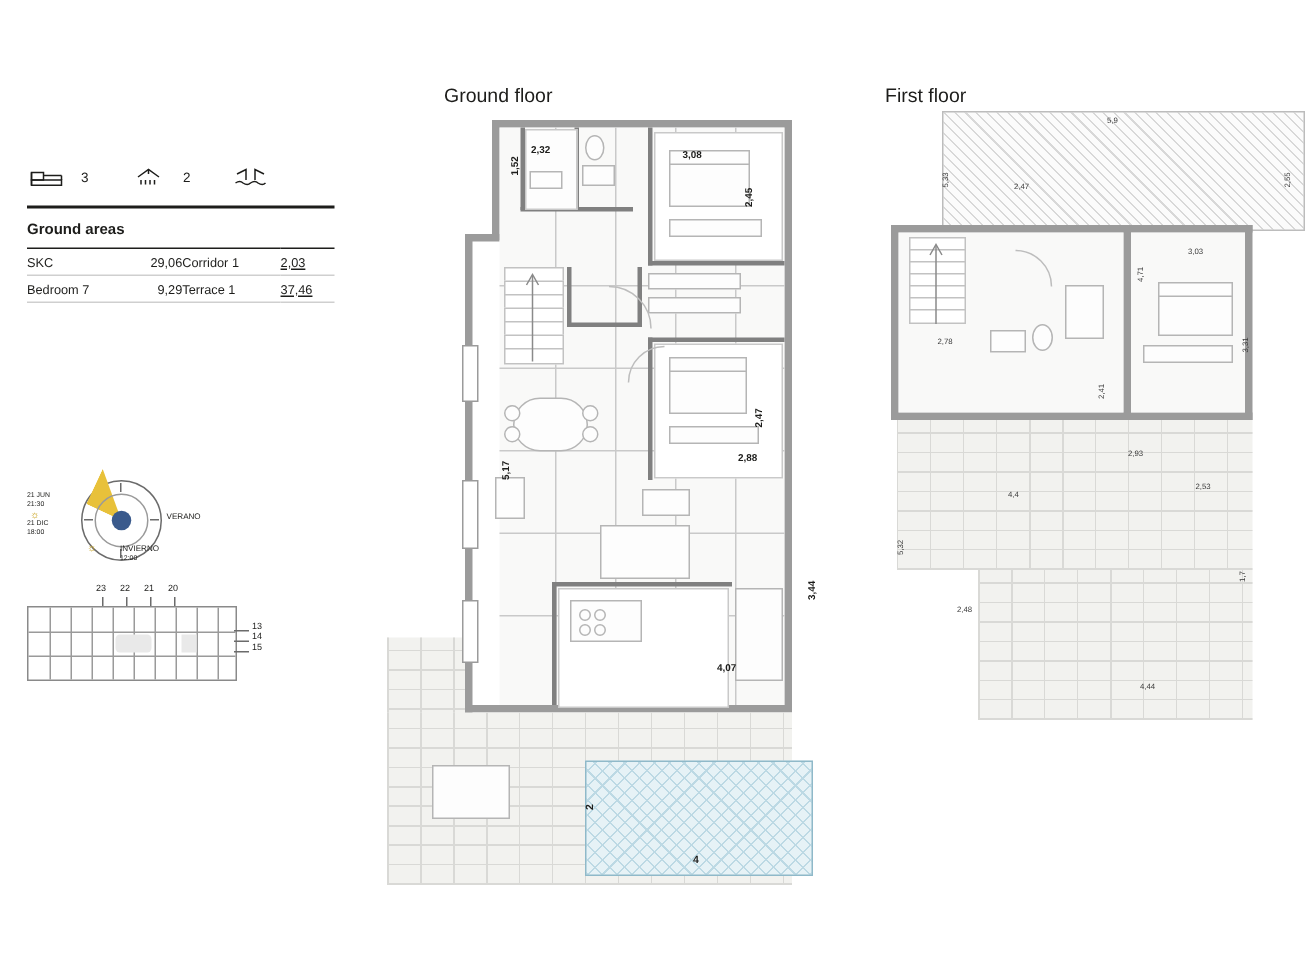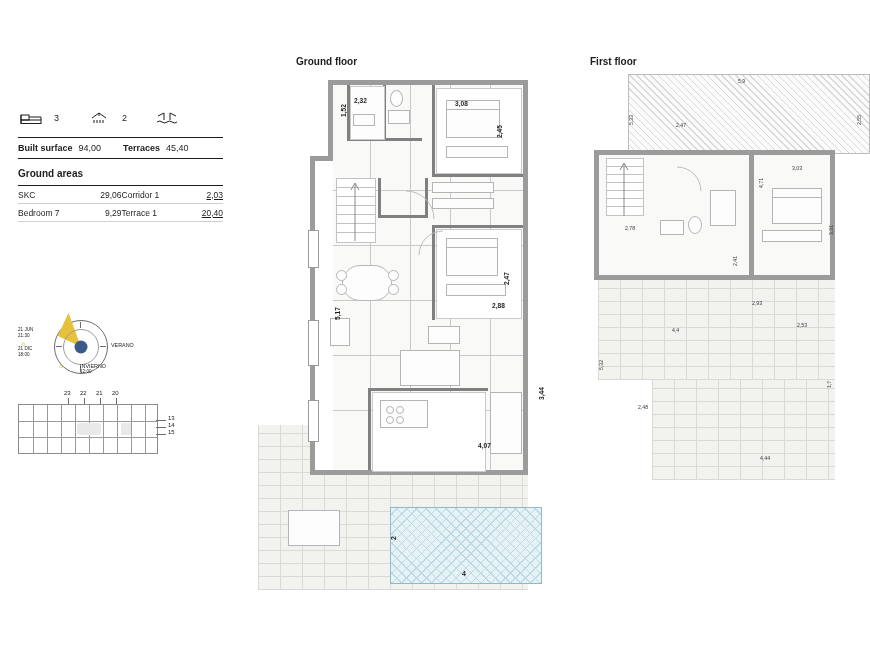--- a/index.html
+++ b/index.html
@@ -29,21 +29,21 @@
   .summary-row .sp{width:22px;}
 
   .section-title{font-size:10px;font-weight:bold;margin:9px 0 6px 0;}
 
   table.areas{border-collapse:collapse;width:100%;font-size:8.5px;}
   table.areas td{padding:3.5px 0;border-bottom:1px solid #cfcfcf;}
   table.areas tr:first-child td{border-top:1px solid #1d1d1b;}
   td.n1{width:62px;}
   td.v1{width:36px;text-align:right;padding-right:10px;}
   td.n2{width:62px;}
-  td.v2{width:34px;text-align:right;text-decoration:underline;}
+  td.v2{width:34px;text-decoration:underline;}
 
   
   #compass-block{left:18px;top:318px;width:205px;height:62px;}
   .compass-dial{position:absolute;left:36px;top:2px;width:52px;height:52px;border-radius:50%;
      background:#ffffff;border:1px solid #6b6b6b;}
   .dial-inner{position:absolute;left:50%;top:50%;transform:translate(-50%,-50%);
      width:34px;height:34px;border-radius:50%;border:1px solid #9a9a9a;}
   .dial-wedge{position:absolute;left:50%;top:50%;width:26px;height:26px;
      background:#e8c13a;transform-origin:0 0;}
   .dial-core{position:absolute;left:50%;top:50%;transform:translate(-50%,-50%);
@@ -57,21 +57,21 @@
   .mini-outline{position:absolute;left:0;top:6px;width:138px;height:48px;
      border:1px solid #8a8a8a;background:#ffffff;}
   .mp-line{position:absolute;background:#9a9a9a;}
   .mp-fill{position:absolute;background:#e9e9e9;}
   .leader{position:absolute;background:#6b6b6b;height:1px;}
   .leader-v{position:absolute;background:#6b6b6b;width:1px;}
   .mp-top-lbl{position:absolute;font-size:6px;color:#1d1d1b;}
   .mp-right-lbl{position:absolute;font-size:6px;color:#1d1d1b;}
 
   
-  .floor-title{font-size:10px;color:#1d1d1b;font-weight:bold;}
+  .floor-title{font-size:13px;color:#1d1d1b;}
 
   
   .wall{position:absolute;background:#9b9b9b;}
   .wall-d{position:absolute;background:#808080;}
   .room{position:absolute;background:#ffffff;border:1px solid #c9c9c9;}
   .tile{position:absolute;background:#f4f4f2;}
   .thin{position:absolute;background:#c9c9c9;}
   .dim{position:absolute;font-size:6.6px;font-weight:bold;color:#1d1d1b;}
   .dim-v{position:absolute;font-size:6.6px;font-weight:bold;color:#1d1d1b;
      transform:rotate(-90deg);transform-origin:left top;white-space:nowrap;}
@@ -139,44 +139,37 @@
           <path d="M2 5 L8 2 L8 9" fill="none" stroke="#1d1d1b" stroke-width="1"></path>
           <path d="M20 5 L14 2 L14 9" fill="none" stroke="#1d1d1b" stroke-width="1"></path>
           <path d="M1 11 q3 -2 5 0 q3 2 5 0 q3 -2 5 0 q3 2 5 0" fill="none" stroke="#1d1d1b" stroke-width="1"></path>
         </svg>
       </span>
       <span class="icon-num"></span>
     </div>
   </div>
 
   <div class="hr"></div>
-  <div class="summary-row">
-    <span class="lbl">Built surface</span>
-    <span class="val">94,00</span>
-    <span class="sp"></span>
-    <span class="lbl">Terraces</span>
-    <span class="val">45,40</span>
-  </div>
   <div class="hr"></div>
 
   <div class="section-title">Ground areas</div>
 
   <table class="areas">
     <tbody>
         <tr>
       <td class="n1">SKC</td>
       <td class="v1">29,06</td>
       <td class="n2">Corridor 1</td>
       <td class="v2">2,03</td>
     </tr>
     <tr>
       <td class="n1">Bedroom 7</td>
       <td class="v1">9,29</td>
       <td class="n2">Terrace 1</td>
-      <td class="v2">20,40</td>
+      <td class="v2">37,46</td>
     </tr>
   </tbody>
     </table>
 </div>
 
 <div class="abs" id="compass-block">
   <div class="compass-dial">
     <div class="dial-wedge" style="clip-path:polygon(0 0,100% 0,100% 100%);transform:rotate(205deg);"></div>
     <div class="dial-inner"></div>
     <div class="dial-core"></div>

